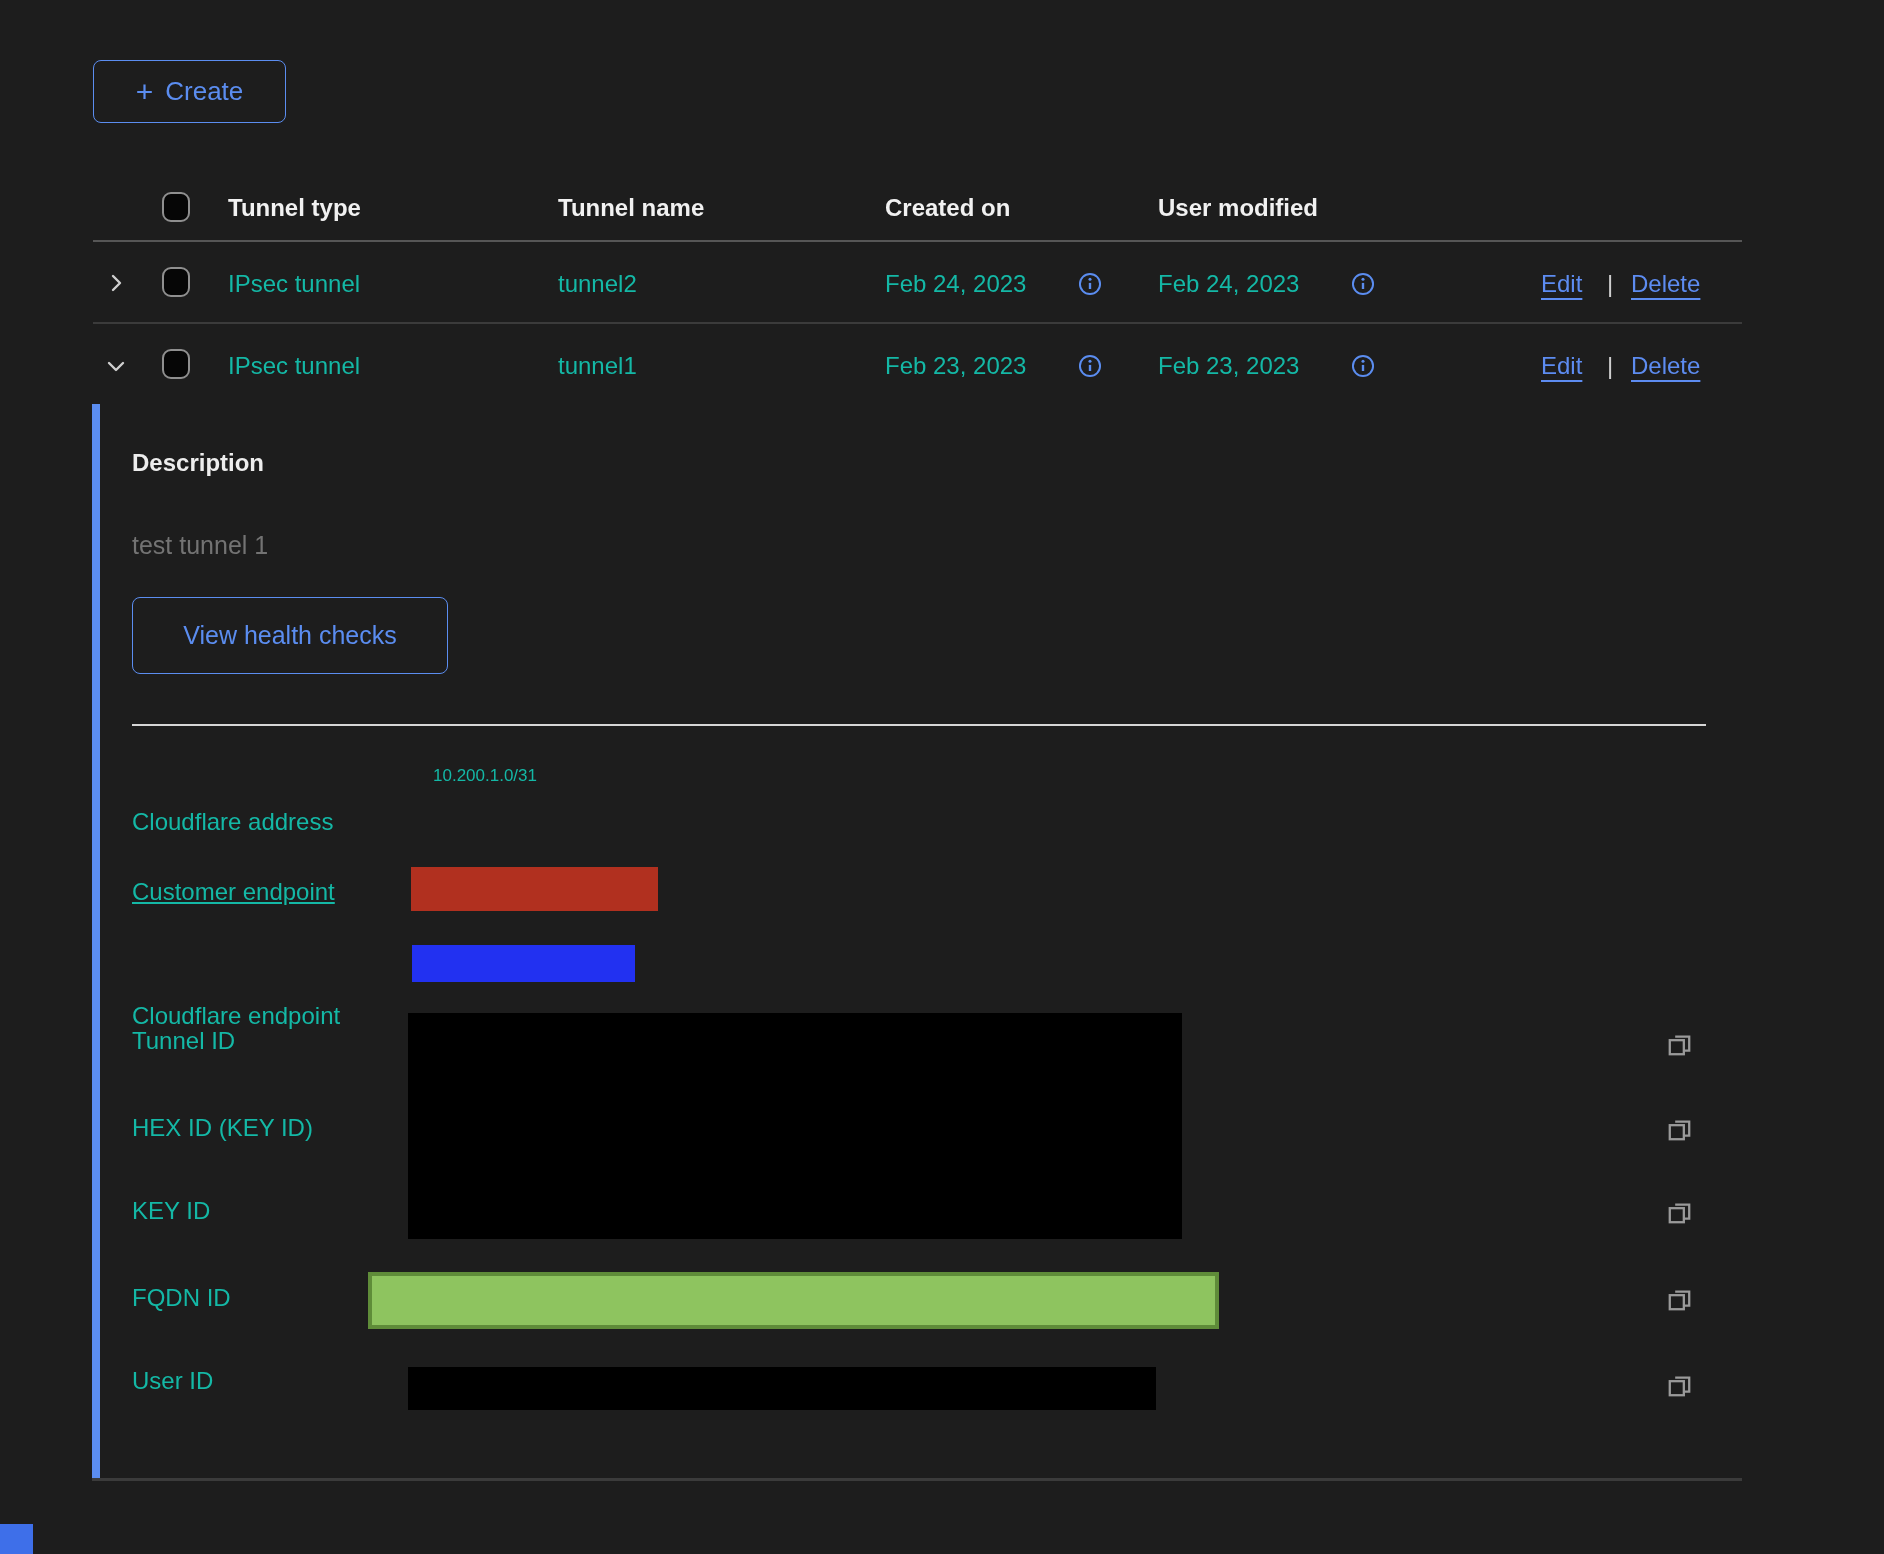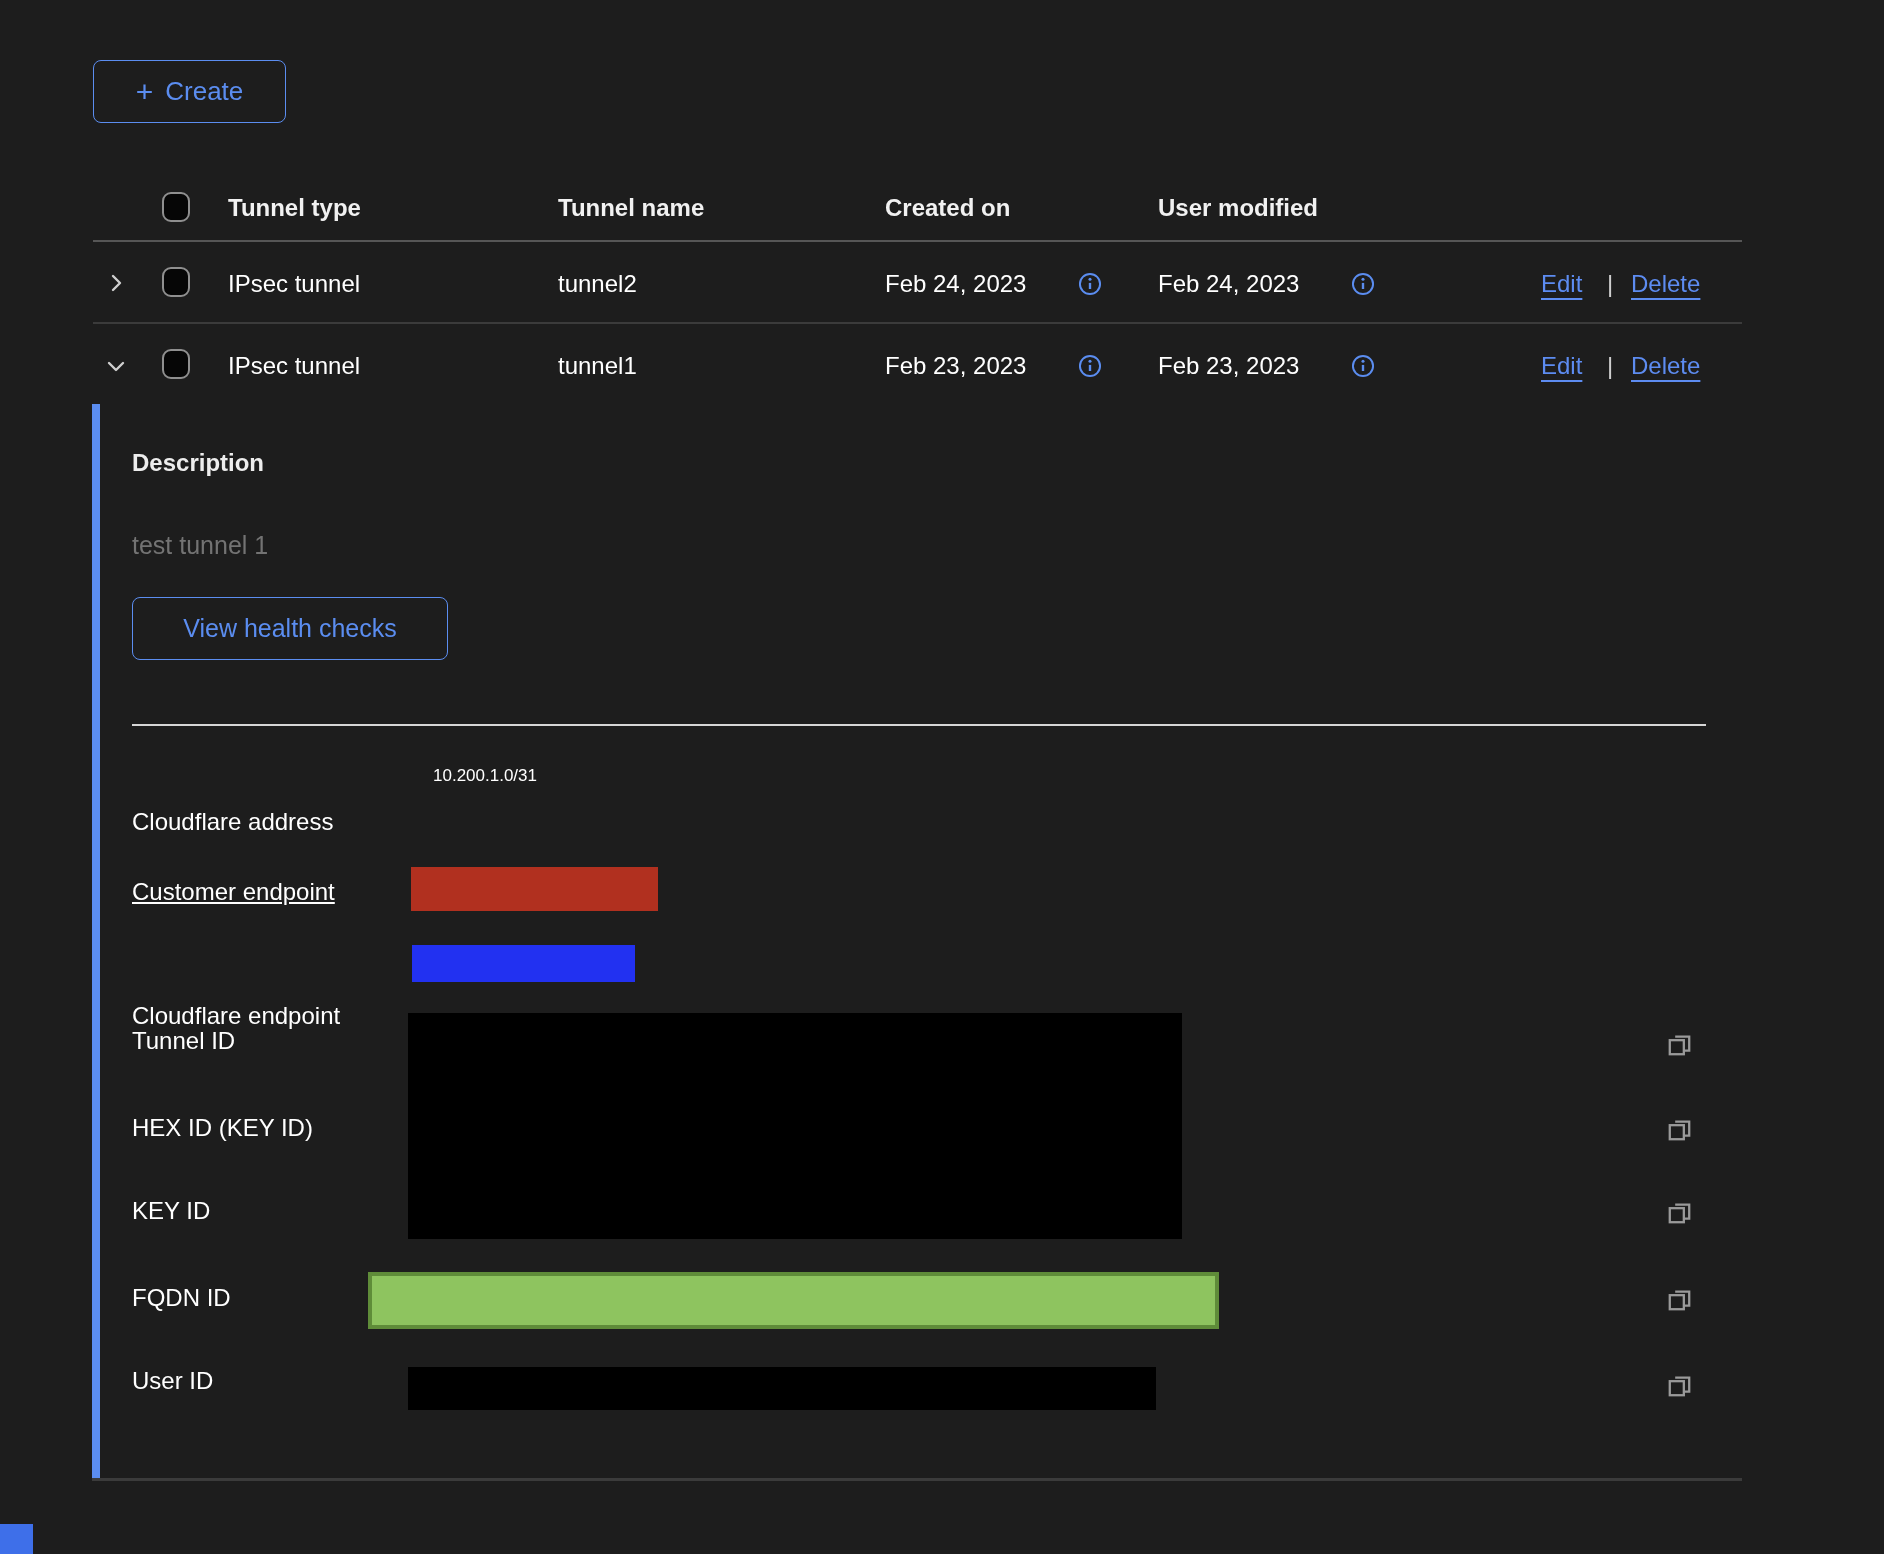--- a/index.html
+++ b/index.html
@@ -1,18 +1,18 @@
 <!DOCTYPE html>
 <html style="--accent-blue: #5b8df0; --link-blue: #5d8cf1; --redaction-red: #b1301f; --redaction-blue: #2231f1; --redaction-green-fill: #8ec45f; --redaction-green-border: #5f8c39; --redaction-black: #000000; --bottom-left-accent: #3e6fe9;"><head>
 <meta charset="utf-8">
 <style>
   html,body{margin:0;padding:0;background:#1d1d1d;}
   .canvas{position:relative;width:1884px;height:1554px;background:#1d1d1d;
           font-family:"Liberation Sans",sans-serif;overflow:hidden;}
-  .txt{position:absolute;font-size:24px;line-height:30px;color:#ffffff;white-space:nowrap;}
+  .txt{position:absolute;font-size:24px;line-height:30px;color:#14b8a6;white-space:nowrap;}
   .hdr{font-weight:700;color:#f1f1f1;}
   .muted{color:#737373;font-size:25px;}
   .cb{position:absolute;width:28px;height:30px;border:2px solid #8f8f8f;border-radius:9px;
       background:#060606;box-sizing:border-box;cursor:pointer;}
   .divider{position:absolute;background:#3b3b3b;height:2px;}
   .link{position:absolute;font-size:24px;line-height:30px;color:var(--link-blue);cursor:pointer;
         text-decoration:underline;text-decoration-thickness:2px;text-underline-offset:6px;white-space:nowrap;}
   .sep{position:absolute;font-size:24px;line-height:30px;color:#cfcfcf;}
   .btn{position:absolute;display:flex;align-items:center;justify-content:center;gap:12px;
        border:1.5px solid var(--accent-blue);border-radius:8px;background:transparent;
@@ -97,21 +97,21 @@
   </span>
   <span class="link" style="left:1541px;top:351px;">Edit</span>
   <span class="sep" style="left:1607px;top:351px;">|</span>
   <span class="link" style="left:1631px;top:351px;">Delete</span>
 
   <div class="accentbar"></div>
 
   <span class="txt" style="left:132px;top:448px;font-weight:600;color:#ededed;">Description</span>
   <span class="txt muted" style="left:132px;top:530px;">test tunnel 1</span>
 
-  <button class="btn" style="left:132px;top:597px;width:316px;height:63px;font-size:25px;">
+  <button class="btn" style="left:132px;top:597px;width:316px;height:77px;font-size:25px;">
     <span>View health checks</span>
   </button>
 
   <div class="lightline" style="left:132px;top:724px;width:1574px;"></div>
 
   <span class="txt" style="left:132px;top:807px;">Cloudflare address</span>
   <span class="txt" style="left:433px;top:761px;font-size:17px;">10.200.1.0/31</span>
 
   <span class="txt" style="left:132px;top:877px;text-decoration:underline;">Customer endpoint</span>
   <div class="redact" style="left:411px;top:867px;width:247px;height:44px;background:var(--redaction-red);"></div>

